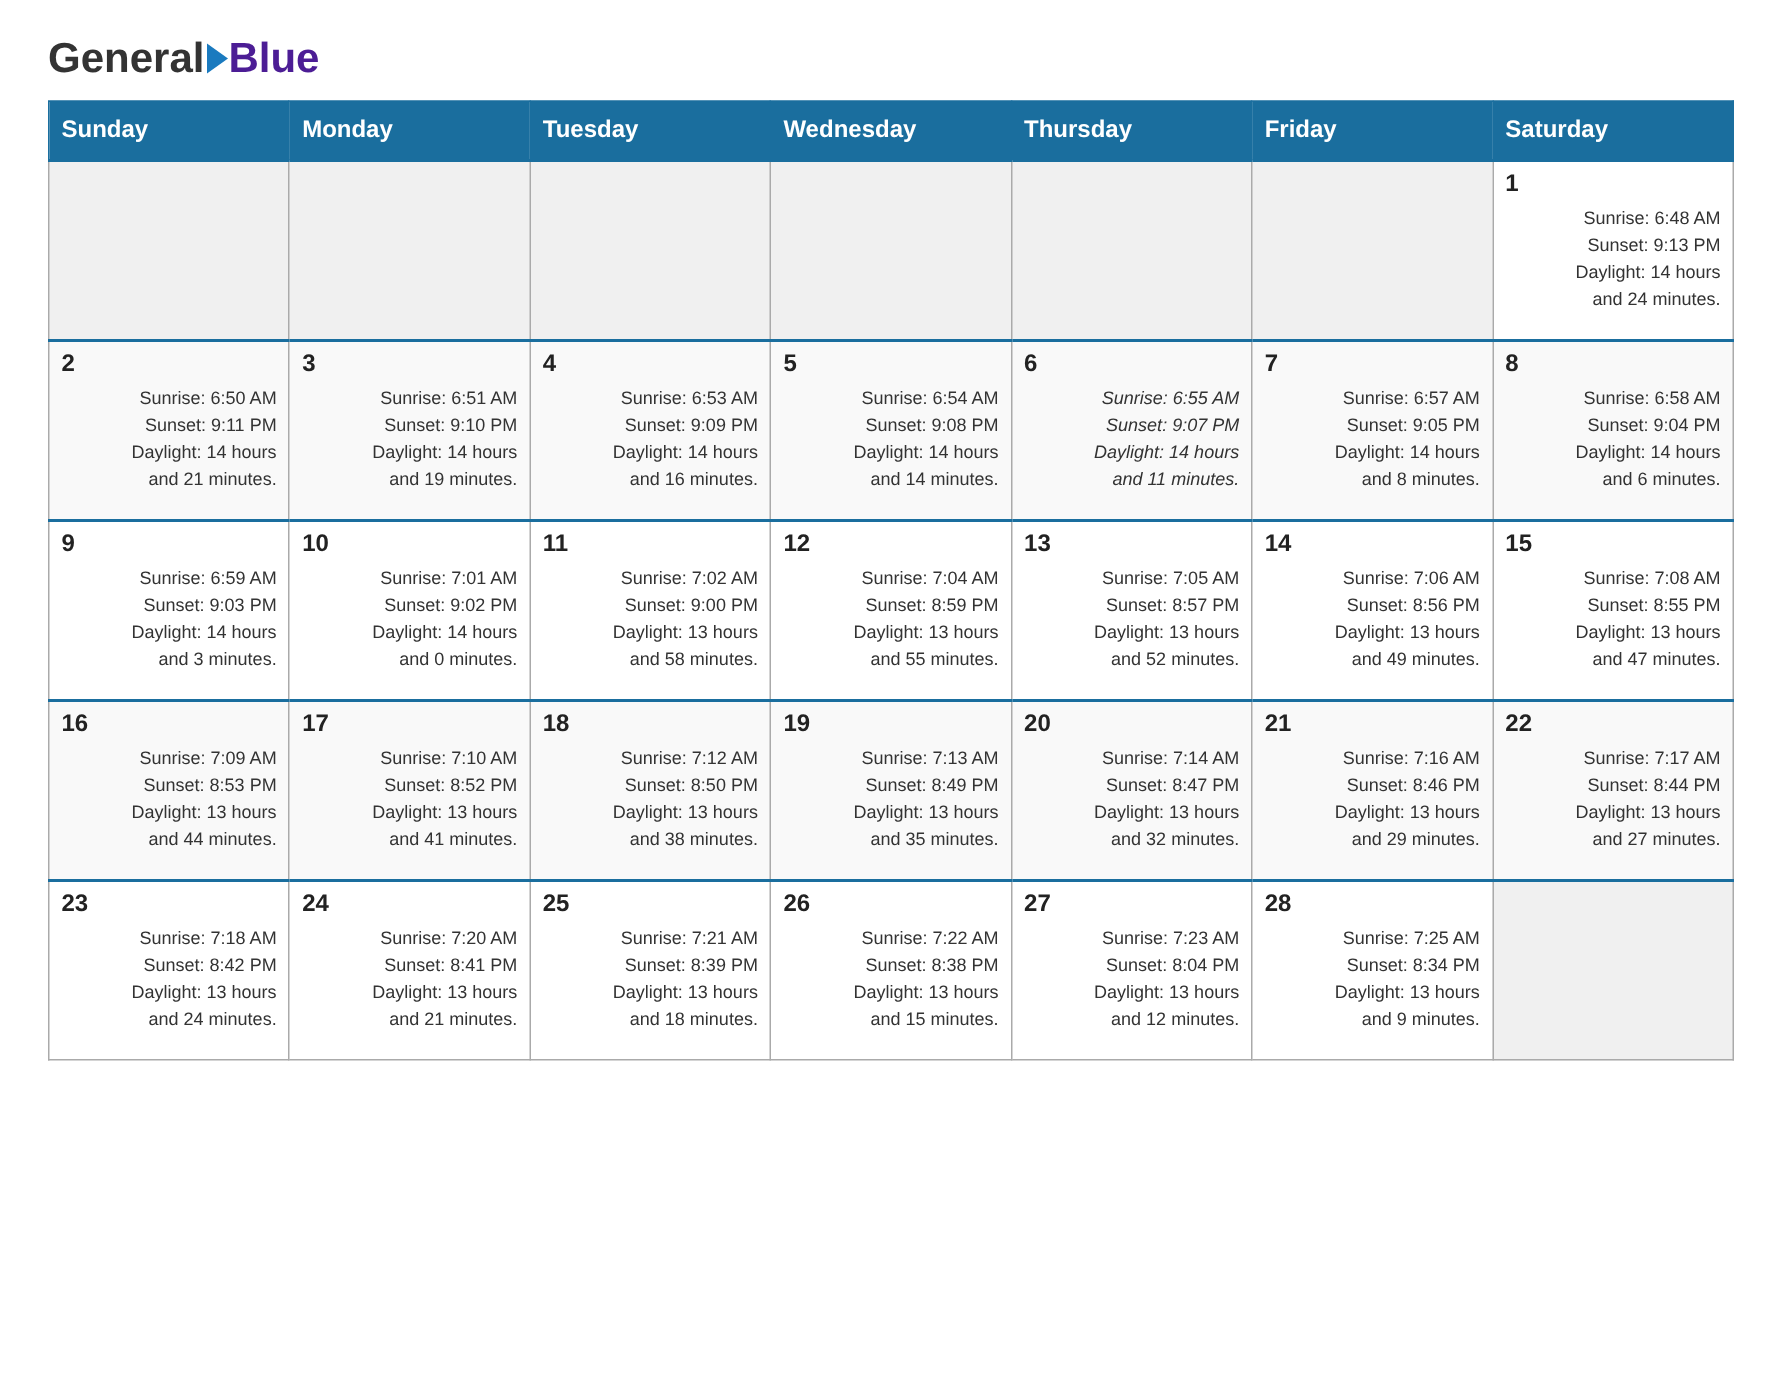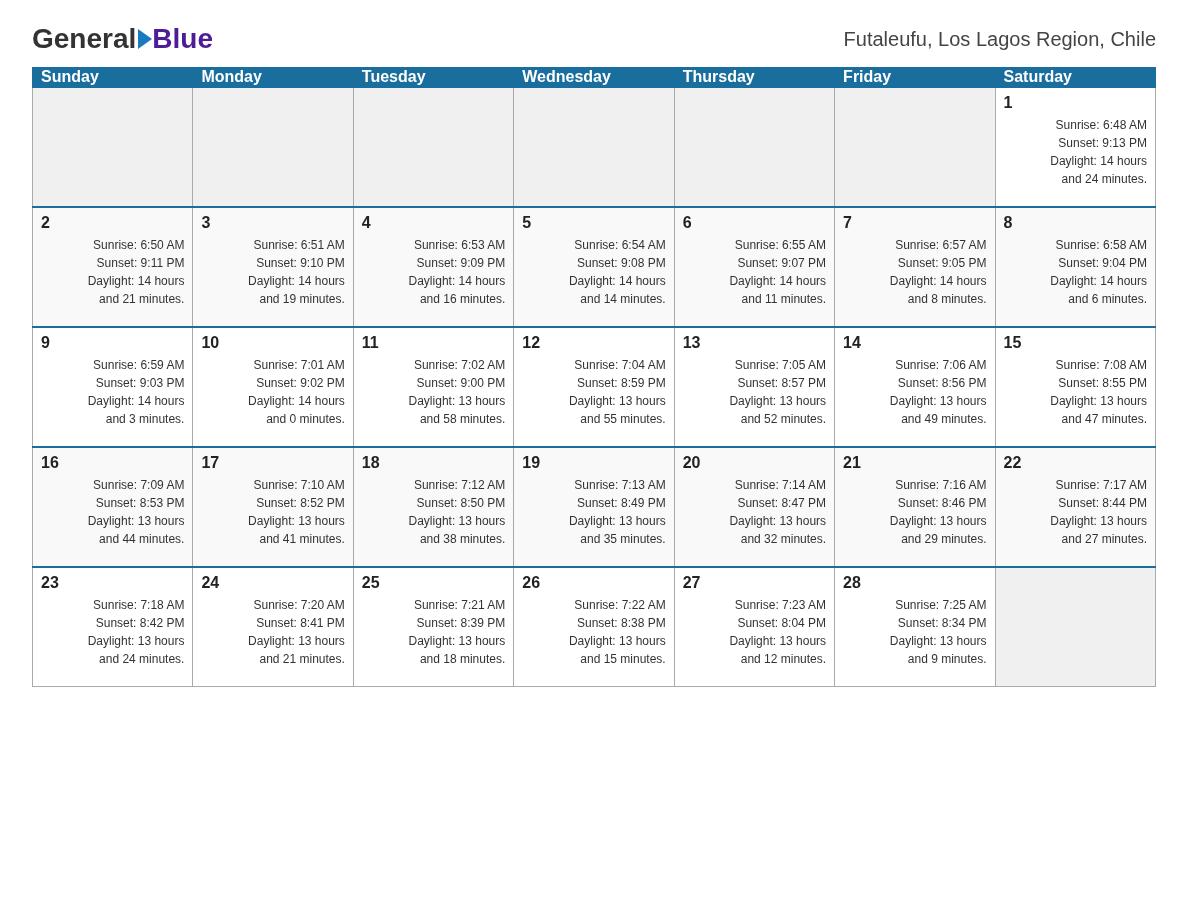--- a/index.html
+++ b/index.html
@@ -59,21 +59,21 @@
     table {
       width: 100%;
       border-collapse: collapse;
       margin-top: 12px;
     }
     thead tr th {
       background-color: #1a6e9e;
       color: #fff;
       font-size: 16px;
       font-weight: bold;
-      padding: 0 8px;
+      padding: 10px 8px;
       text-align: left;
       border: 1px solid #1a6e9e;
       margin-top: 28px;
     }
     tbody tr td {
       border: 1px solid #aaa;
       vertical-align: top;
       padding: 6px 8px;
       width: calc(100% / 7);
       min-height: 110px;
@@ -109,21 +109,20 @@
 <div class="header">
   <div class="logo">
     <div class="logo-text">
       <span style="color:#333;">General</span><span class="logo-arrow"></span>
     </div>
     <div class="logo-text">
       <span class="blue">Blue</span>
     </div>
   </div>
   <div class="title-block">
-    <div class="location">Futaleufu, Los Lagos Region, Chile</div>
   </div>
 </div>
 
 <table>
   <thead>
     <tr>
     <th>Sunday</th>
         <th>Monday</th>
         <th>Tuesday</th>
         <th>Wednesday</th>
@@ -172,21 +171,21 @@
         </td>
         <td class="top-border">
           <span class="day-number">5</span>
           <div class="day-info" style="white-space: pre-line;">Sunrise: 6:54 AM
 Sunset: 9:08 PM
 Daylight: 14 hours
 and 14 minutes.</div>
         </td>
         <td class="top-border">
           <span class="day-number">6</span>
-          <div class="day-info" style="white-space: pre-line;">Sunrise: 6:55 AM
+          <div class="day-info" style="white-space: pre-line; font-style: italic;">Sunrise: 6:55 AM
 Sunset: 9:07 PM
 Daylight: 14 hours
 and 11 minutes.</div>
         </td>
         <td class="top-border">
           <span class="day-number">7</span>
           <div class="day-info" style="white-space: pre-line;">Sunrise: 6:57 AM
 Sunset: 9:05 PM
 Daylight: 14 hours
 and 8 minutes.</div>

